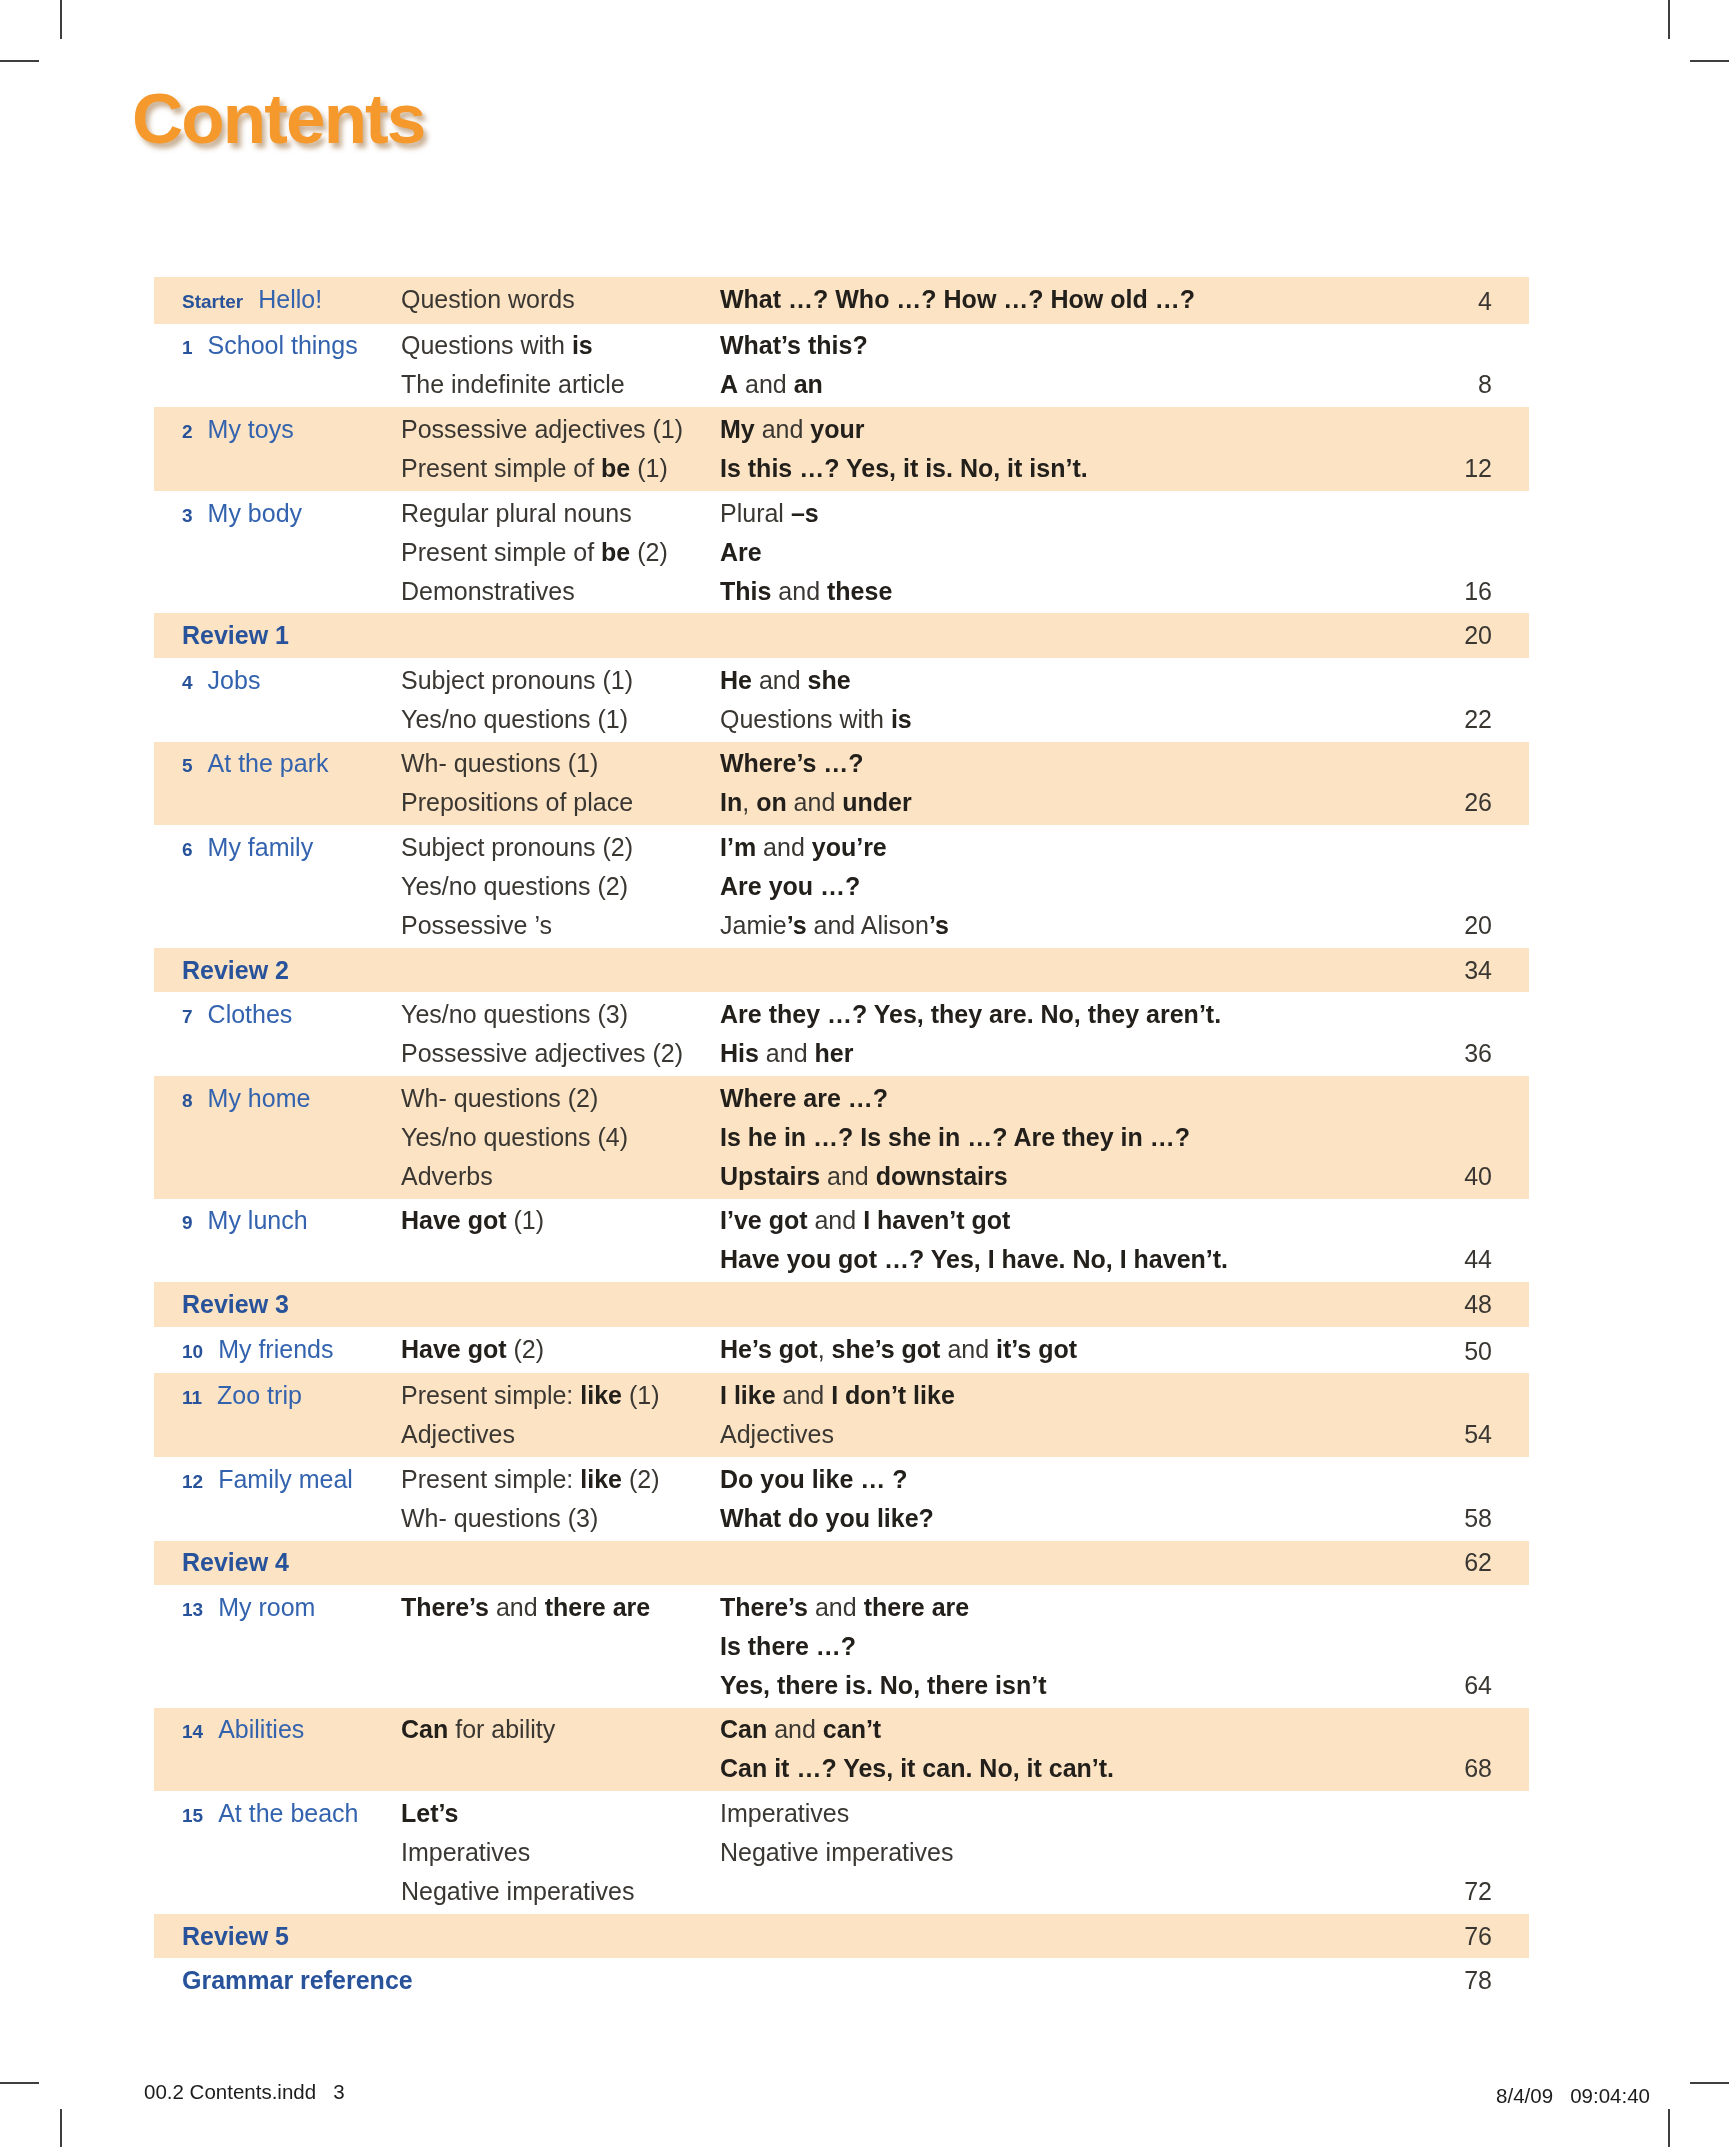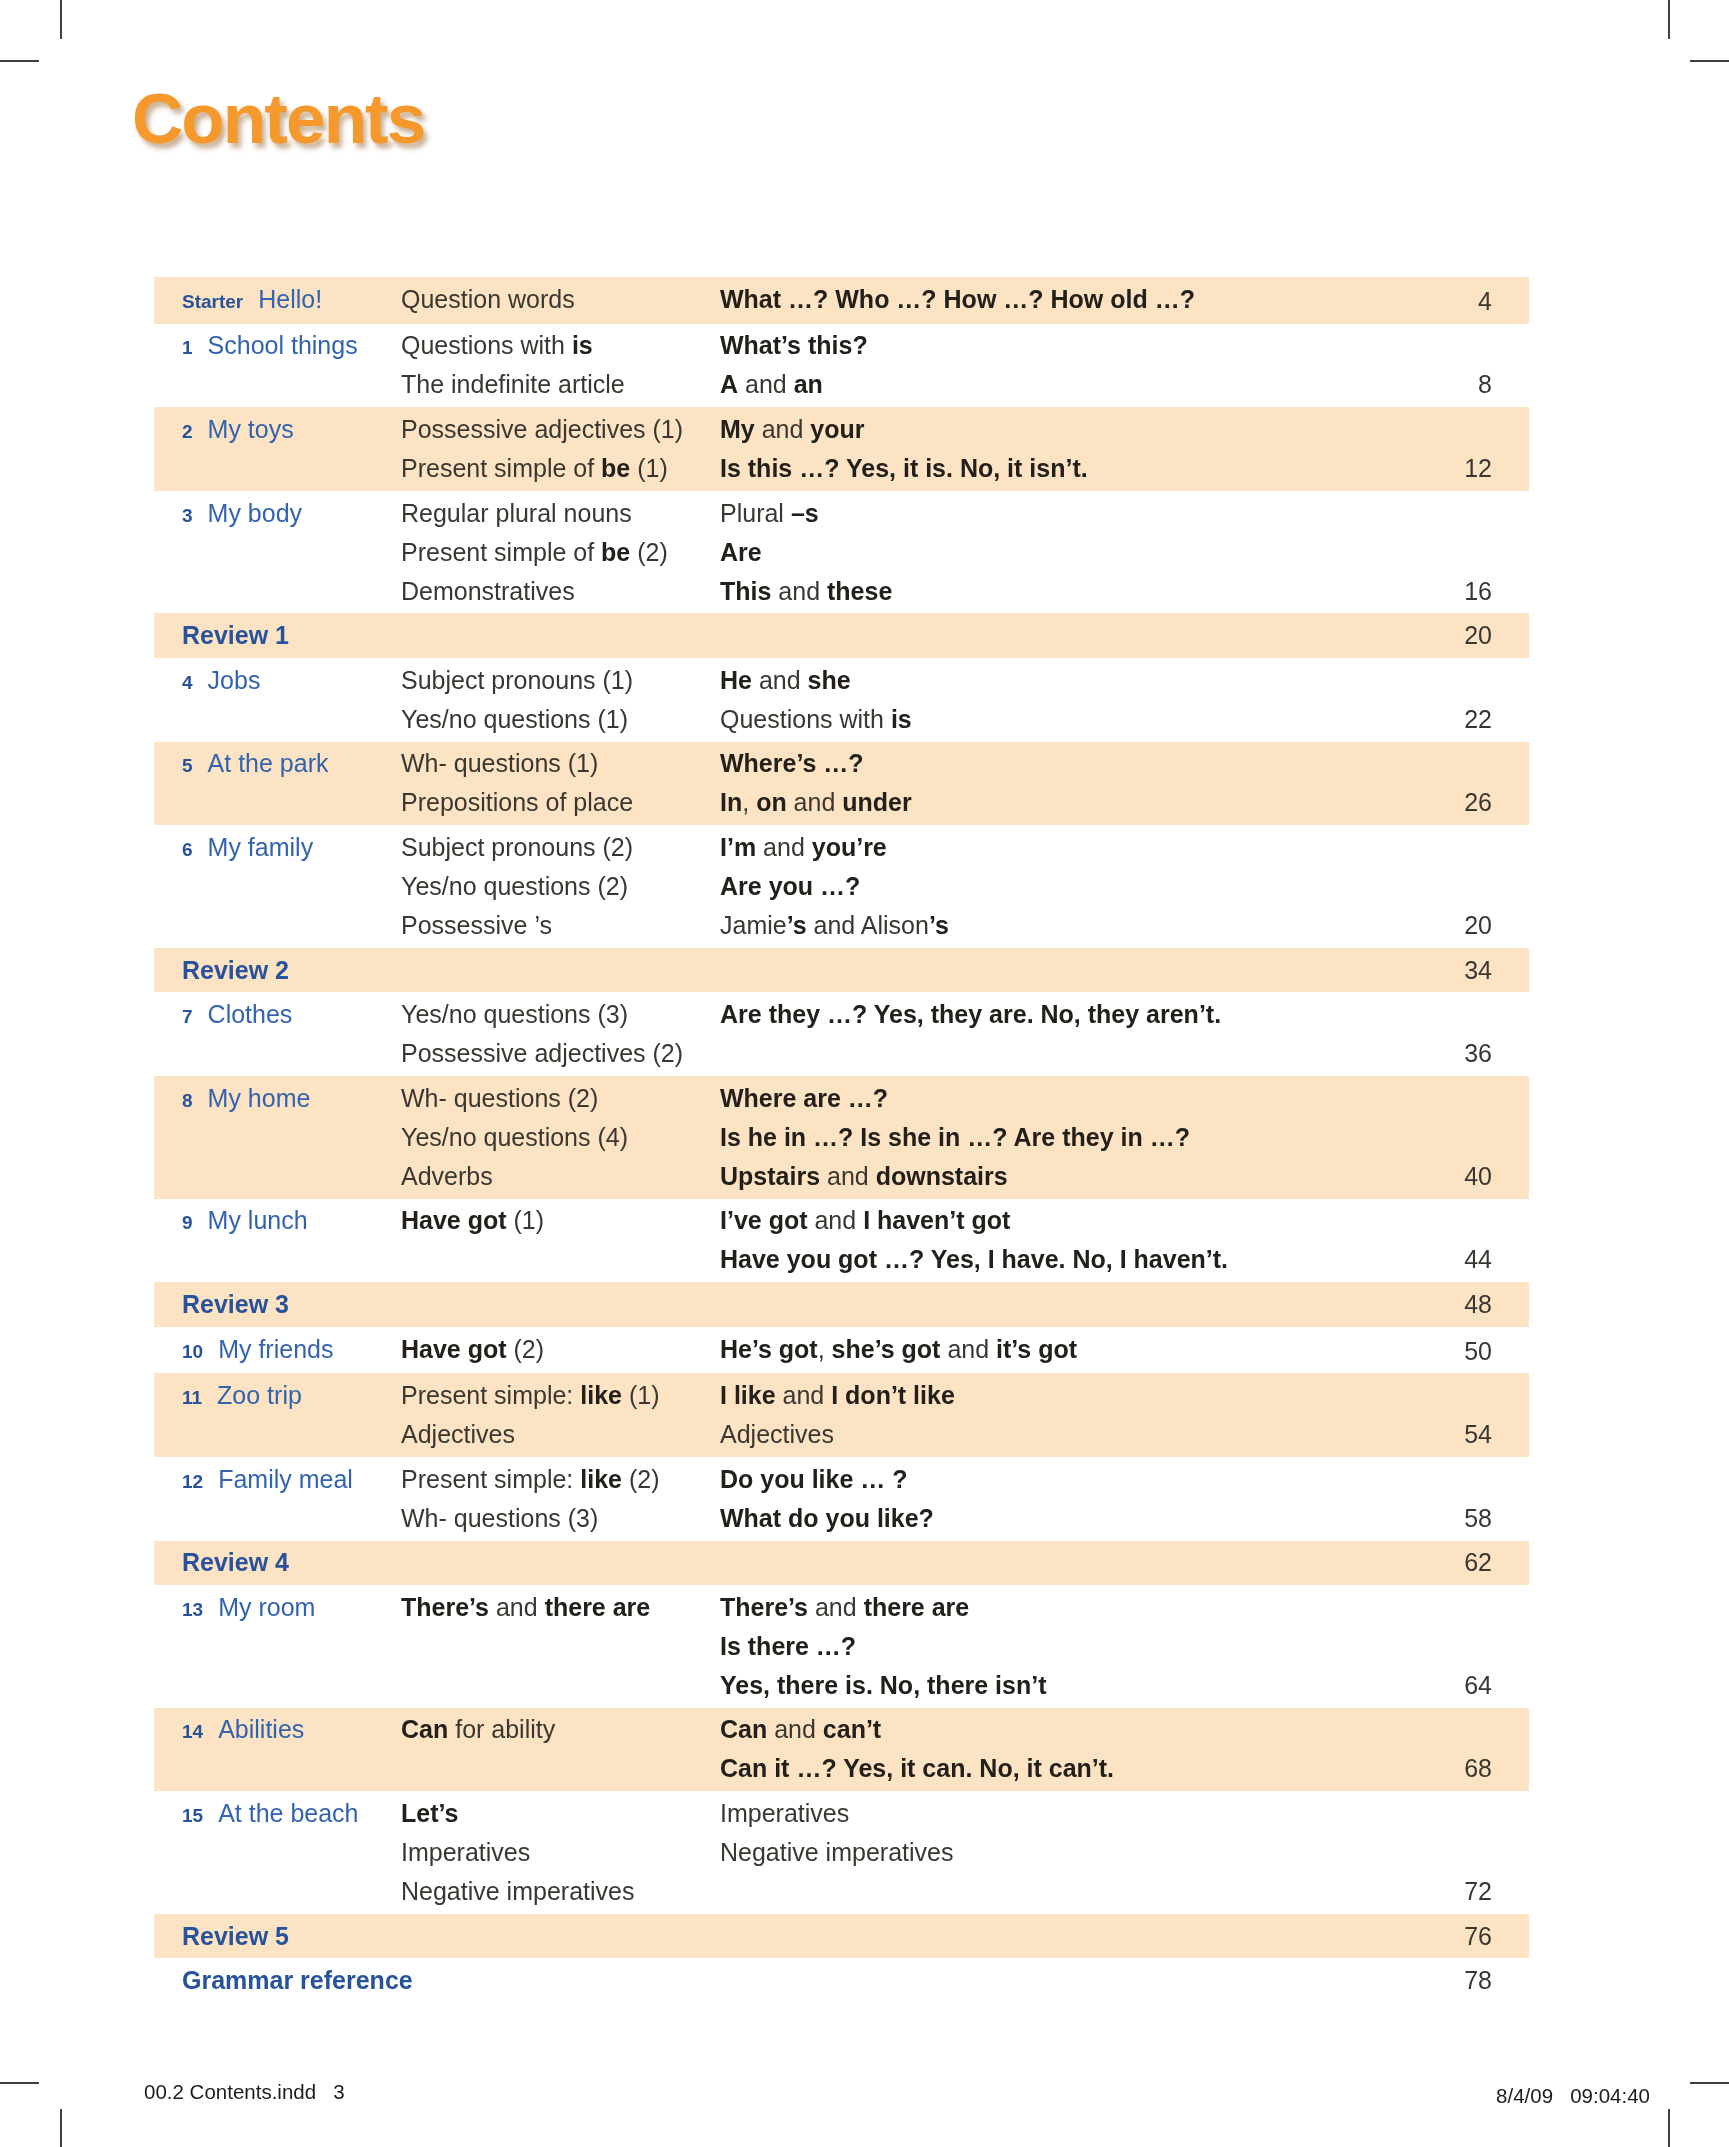--- a/index.html
+++ b/index.html
@@ -178,20 +178,21 @@
       </div>
     </div>
     <div class="row unit">
       <div class="c-unit"><span class="u-num">7</span><span class="u-name">Clothes</span></div>
       <div class="c-grammar">
         <div class="line"><span class="seg">Yes/no questions (3)</span></div>
         <div class="line"><span class="seg">Possessive adjectives (2)</span></div>
       </div>
       <div class="c-examples">
         <div class="line"><span class="seg b">Are they …? Yes, they are. No, they aren’t.</span></div>
+        <div class="line"><span class="seg b">His</span><span class="seg"> and </span><span class="seg b">her</span></div>
       </div>
       <div class="c-page">
         <span class="page-num">36</span>
       </div>
     </div>
     <div class="row unit shaded">
       <div class="c-unit"><span class="u-num">8</span><span class="u-name">My home</span></div>
       <div class="c-grammar">
         <div class="line"><span class="seg">Wh- questions (2)</span></div>
         <div class="line"><span class="seg">Yes/no questions (4)</span></div>

